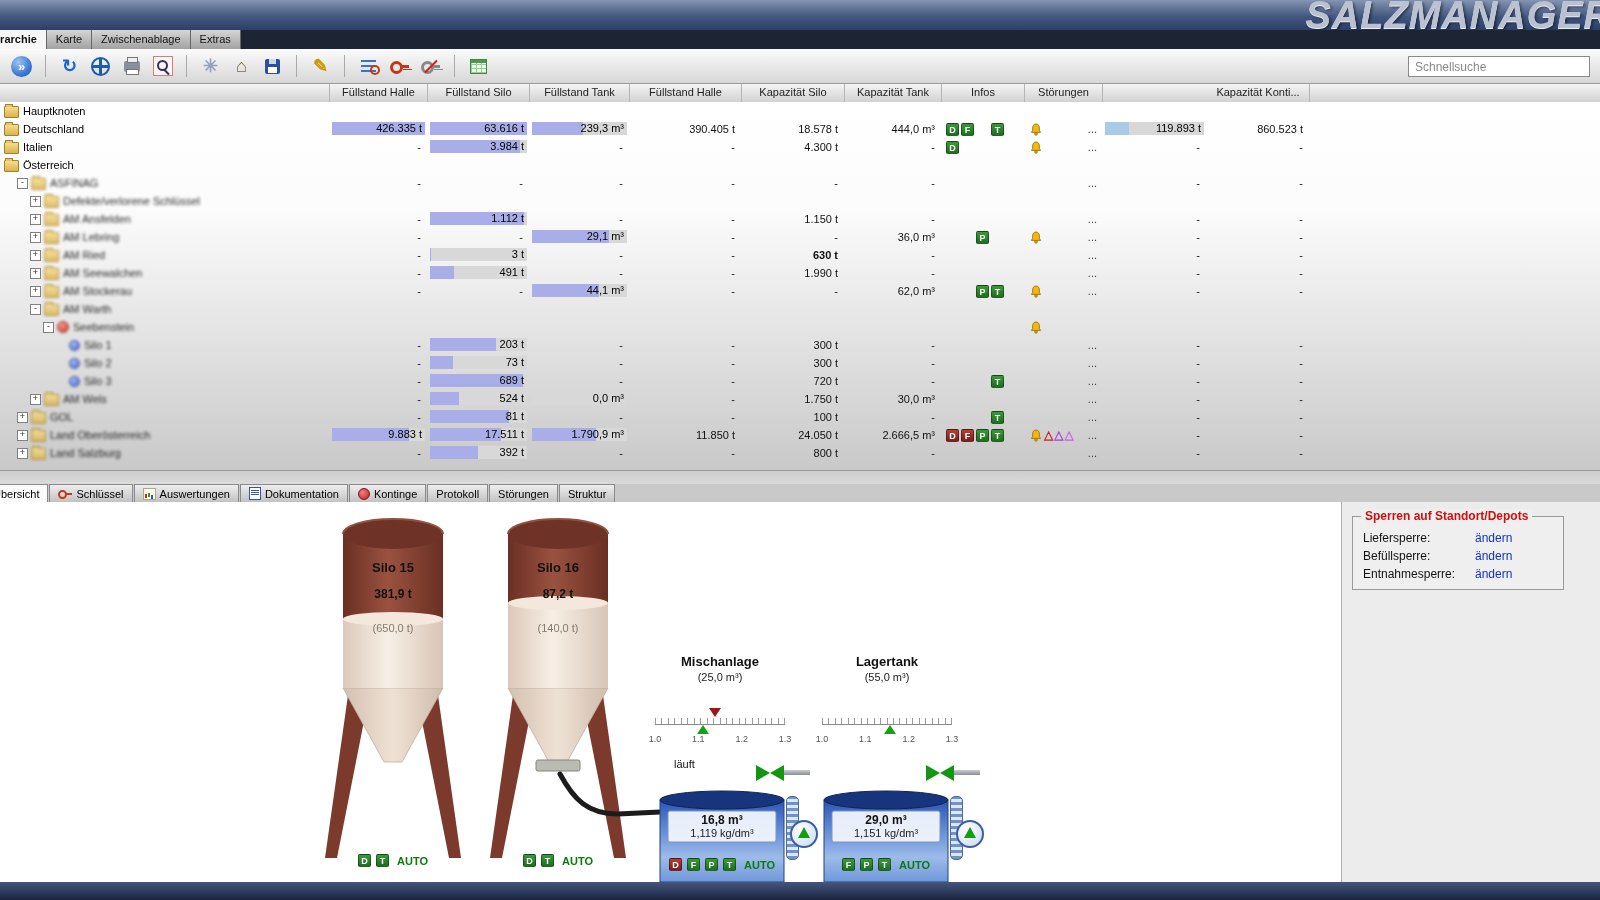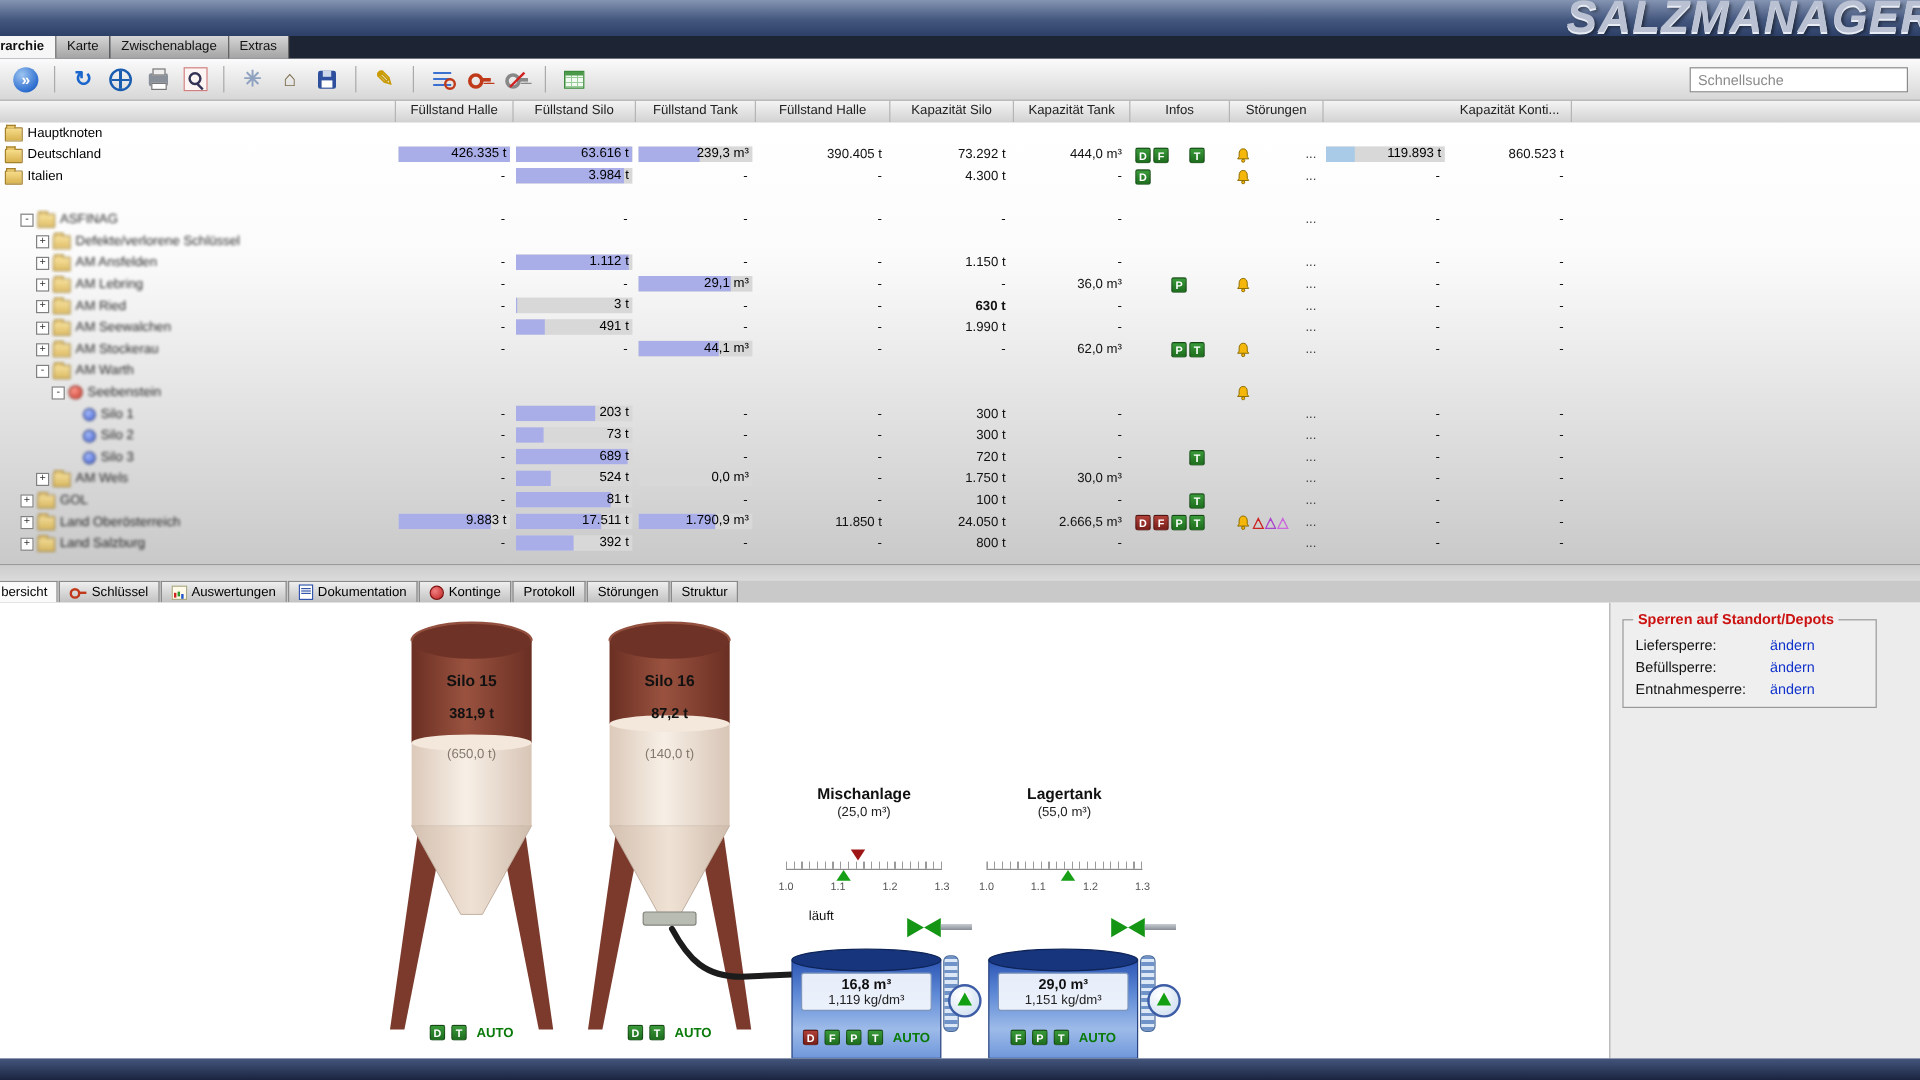--- a/index.html
+++ b/index.html
@@ -292,21 +292,21 @@
         <div class="c" style="width: 100px;">
           <div class="barwrap">
             <div class="barfill" style="width: 54%; background: rgb(169, 174, 232);"></div>
             <div class="bartxt">239,3 m³</div>
           </div>
         </div>
         <div class="c" style="width: 112px;">
           <div class="numtxt">390.405 t</div>
         </div>
         <div class="c" style="width: 103px;">
-          <div class="numtxt">73.292 t</div>
+          <div class="numtxt">18.578 t</div>
         </div>
         <div class="c" style="width: 97px;">
           <div class="numtxt">444,0 m³</div>
         </div>
         <div class="c slots" style="width: 83px;">
           <span class="slot">
             <span class="badge green">D</span>
           </span>
           <span class="slot">
             <span class="badge green">F</span>
@@ -381,20 +381,26 @@
           <span class="morelink">...</span>
         </div>
         <div class="c" style="width: 104px;">
           <div class="numtxt">-</div>
         </div>
         <div class="c" style="width: 103px;">
           <div class="numtxt">-</div>
         </div>
       </div>
       <div class="grow">
+        <div class="c treecell" style="padding-left: 4px;">
+          <span class="labwrap">
+            <span class="folder"></span>
+            <span class="treelabel">Österreich</span>
+          </span>
+        </div>
         <div class="c" style="width: 98px;"></div>
         <div class="c" style="width: 102px;"></div>
         <div class="c" style="width: 100px;"></div>
         <div class="c" style="width: 112px;"></div>
         <div class="c" style="width: 103px;"></div>
         <div class="c" style="width: 97px;"></div>
         <div class="c slots" style="width: 83px;">
           <span class="slot"></span>
           <span class="slot"></span>
           <span class="slot"></span>

